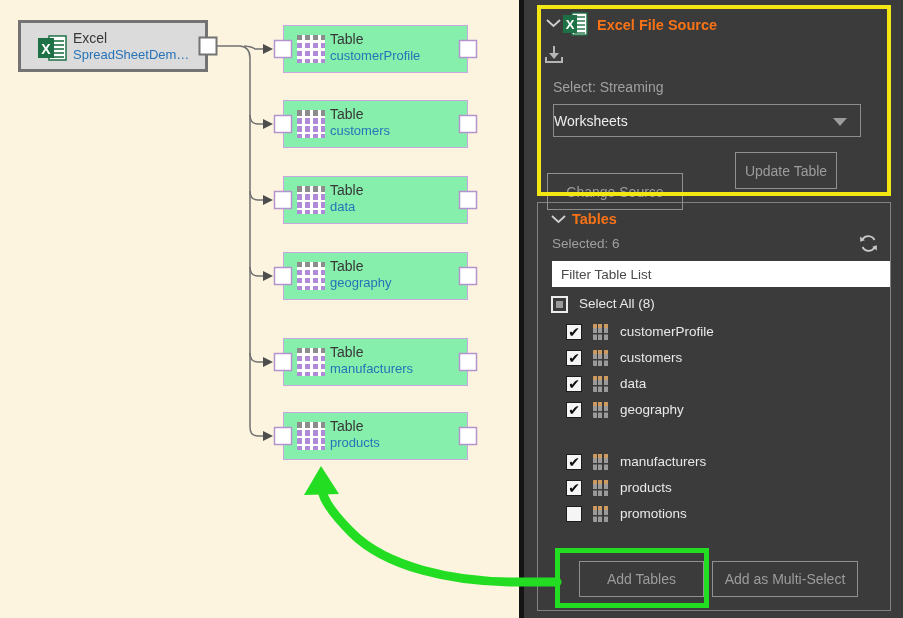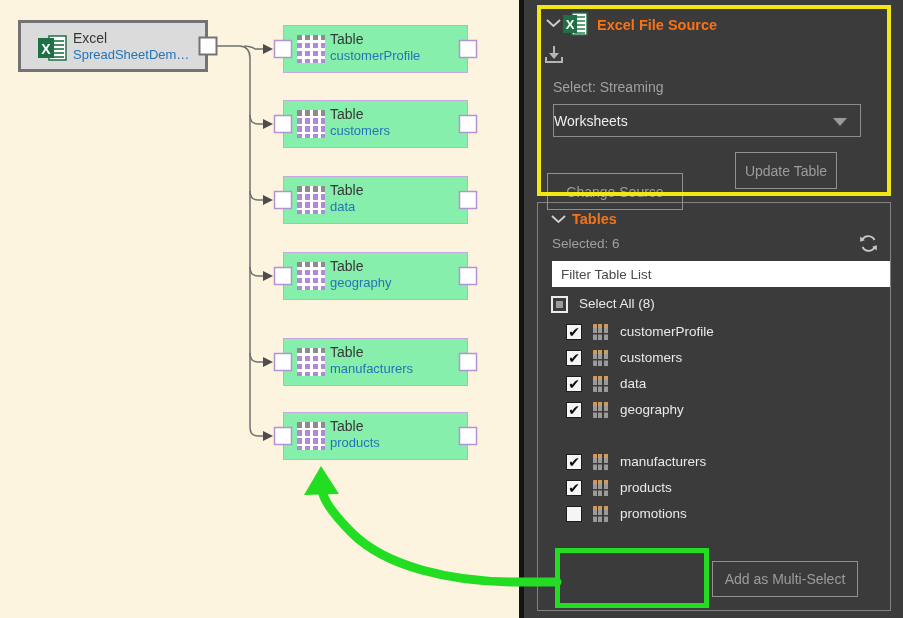--- a/index.html
+++ b/index.html
@@ -228,20 +228,21 @@
     <span class="cb checked"></span>
     <span class="tico"></span>
     <span class="tlabel">products</span>
   </div>
   <div class="trow" style="left:566px;top:506px">
     <span class="cb unchecked"></span>
     <span class="tico"></span>
     <span class="tlabel">promotions</span>
   </div>
 
+  <button class="pbtn" id="btn-add">Add Tables</button>
   <button class="pbtn" id="btn-multi">Add as Multi-Select</button>
 
   <div id="yellow-box"></div>
   <div id="green-box"></div>
 
   <svg id="overlay" width="903" height="618" viewBox="0 0 903 618">
 
     <g fill="none" stroke="#707070" stroke-width="1.5">
       <path d="M216 46 H240 Q250 47 250 58 V427 Q250 436 258 436 H263"></path>
       <path d="M244 46 Q252 46.5 255 49 H263"></path>

